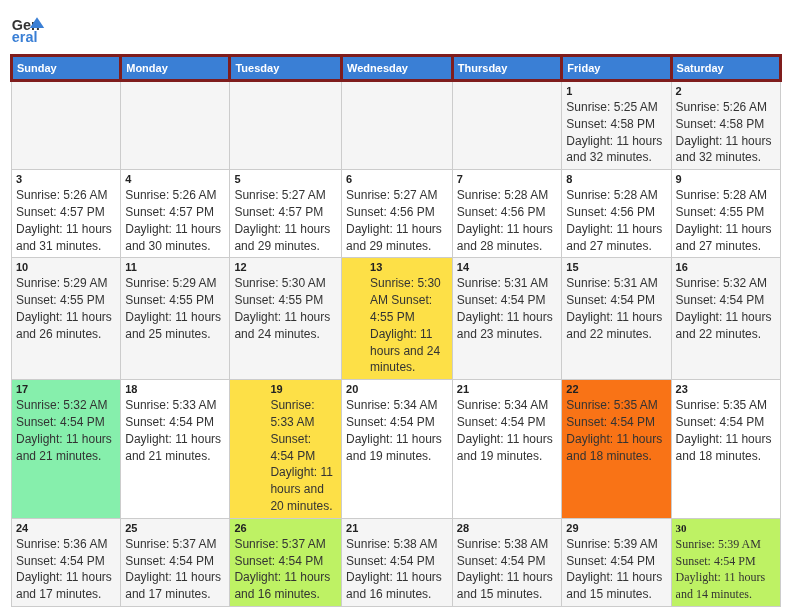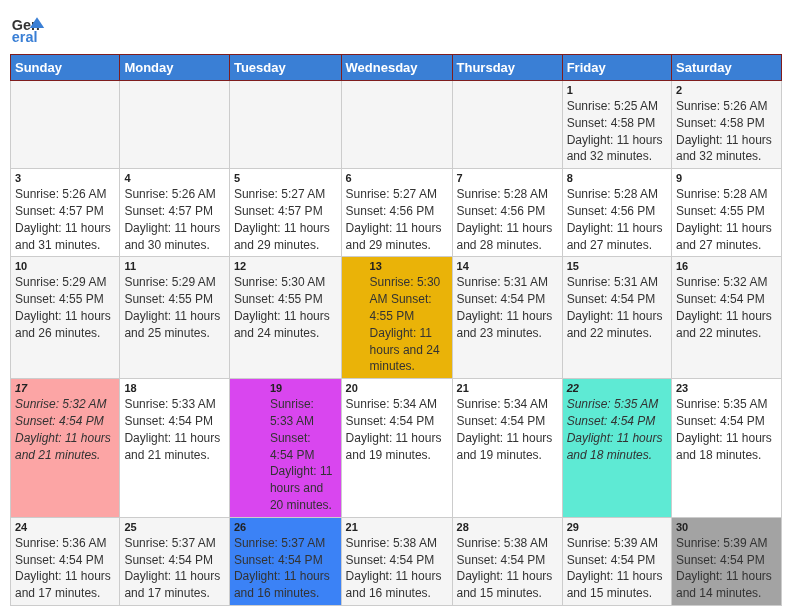--- a/index.html
+++ b/index.html
@@ -48,24 +48,24 @@
     }
     table {
       width: 100%;
       border-collapse: collapse;
       font-size: 10px;
     }
     thead th {
       background: #3a7fd5;
       color: #fff;
       font-weight: bold;
-      font-size: 13px;
+      font-size: 11px;
       padding: 5px 4px;
       text-align: left;
-      border: 1px solid #7f1d1d;
+      border: 3px solid #7f1d1d;
     }
     td {
       border: 1px solid #ccc;
       vertical-align: top;
       padding: 3px 4px;
       width: 113px;
       min-height: 75px;
       background: #fff;
     }
     tr:nth-child(odd) td {
@@ -202,21 +202,21 @@
           <div class="day-info">Sunrise: 5:29 AM
 Sunset: 4:55 PM
 Daylight: 11 hours and 25 minutes.</div>
         </td>
         <td style="background: rgb(245, 245, 245); margin-left: 24px;">
           <span class="day-num">12</span>
           <div class="day-info">Sunrise: 5:30 AM
 Sunset: 4:55 PM
 Daylight: 11 hours and 24 minutes.</div>
         </td>
-        <td style="background: #eab308; padding-left: 28px;">
+        <td style="background: #fde047; padding-left: 28px;">
           <span class="day-num">13</span>
           <div class="day-info">Sunrise: 5:30 AM
 Sunset: 4:55 PM
 Daylight: 11 hours and 24 minutes.</div>
         </td>
         <td style="background: rgb(245, 245, 245);">
           <span class="day-num">14</span>
           <div class="day-info">Sunrise: 5:31 AM
 Sunset: 4:54 PM
 Daylight: 11 hours and 23 minutes.</div>
@@ -228,51 +228,51 @@
 Daylight: 11 hours and 22 minutes.</div>
         </td>
         <td style="background: rgb(245, 245, 245);">
           <span class="day-num">16</span>
           <div class="day-info">Sunrise: 5:32 AM
 Sunset: 4:54 PM
 Daylight: 11 hours and 22 minutes.</div>
         </td>
       </tr>
       <tr>
-        <td style="background: #fca5a5; font-style: italic;">
+        <td style="background: #86efac;">
           <span class="day-num">17</span>
           <div class="day-info">Sunrise: 5:32 AM
 Sunset: 4:54 PM
 Daylight: 11 hours and 21 minutes.</div>
         </td>
         <td style="background: rgb(255, 255, 255);">
           <span class="day-num">18</span>
           <div class="day-info">Sunrise: 5:33 AM
 Sunset: 4:54 PM
 Daylight: 11 hours and 21 minutes.</div>
         </td>
-        <td style="background: #d946ef; padding-left: 40px;">
+        <td style="background: #fde047; padding-left: 40px;">
           <span class="day-num">19</span>
           <div class="day-info">Sunrise: 5:33 AM
 Sunset: 4:54 PM
 Daylight: 11 hours and 20 minutes.</div>
         </td>
         <td style="background: rgb(255, 255, 255);">
           <span class="day-num">20</span>
           <div class="day-info">Sunrise: 5:34 AM
 Sunset: 4:54 PM
 Daylight: 11 hours and 19 minutes.</div>
         </td>
         <td style="background: rgb(255, 255, 255);">
           <span class="day-num">21</span>
           <div class="day-info">Sunrise: 5:34 AM
 Sunset: 4:54 PM
 Daylight: 11 hours and 19 minutes.</div>
         </td>
-        <td style="background: #5eead4; font-style: italic;">
+        <td style="background: #f97316;">
           <span class="day-num">22</span>
           <div class="day-info">Sunrise: 5:35 AM
 Sunset: 4:54 PM
 Daylight: 11 hours and 18 minutes.</div>
         </td>
         <td style="background: rgb(255, 255, 255);">
           <span class="day-num">23</span>
           <div class="day-info">Sunrise: 5:35 AM
 Sunset: 4:54 PM
 Daylight: 11 hours and 18 minutes.</div>
@@ -284,21 +284,21 @@
           <div class="day-info">Sunrise: 5:36 AM
 Sunset: 4:54 PM
 Daylight: 11 hours and 17 minutes.</div>
         </td>
         <td style="background: rgb(245, 245, 245);">
           <span class="day-num">25</span>
           <div class="day-info">Sunrise: 5:37 AM
 Sunset: 4:54 PM
 Daylight: 11 hours and 17 minutes.</div>
         </td>
-        <td style="background: #3b82f6; margin-top: 28px;">
+        <td style="background: #bef264; margin-top: 28px;">
           <span class="day-num">26</span>
           <div class="day-info">Sunrise: 5:37 AM
 Sunset: 4:54 PM
 Daylight: 11 hours and 16 minutes.</div>
         </td>
         <td style="background: rgb(245, 245, 245);">
           <span class="day-num">21</span>
           <div class="day-info">Sunrise: 5:38 AM
 Sunset: 4:54 PM
 Daylight: 11 hours and 16 minutes.</div>
@@ -308,21 +308,21 @@
           <div class="day-info">Sunrise: 5:38 AM
 Sunset: 4:54 PM
 Daylight: 11 hours and 15 minutes.</div>
         </td>
         <td style="background: rgb(245, 245, 245);">
           <span class="day-num">29</span>
           <div class="day-info">Sunrise: 5:39 AM
 Sunset: 4:54 PM
 Daylight: 11 hours and 15 minutes.</div>
         </td>
-        <td style="background: #a3a3a3;">
+        <td style="background: #bef264; font-family: Liberation Serif, serif;">
           <span class="day-num">30</span>
           <div class="day-info">Sunrise: 5:39 AM
 Sunset: 4:54 PM
 Daylight: 11 hours and 14 minutes.</div>
         </td>
       </tr>
     </tbody>
 </table>
 
 </body></html>

